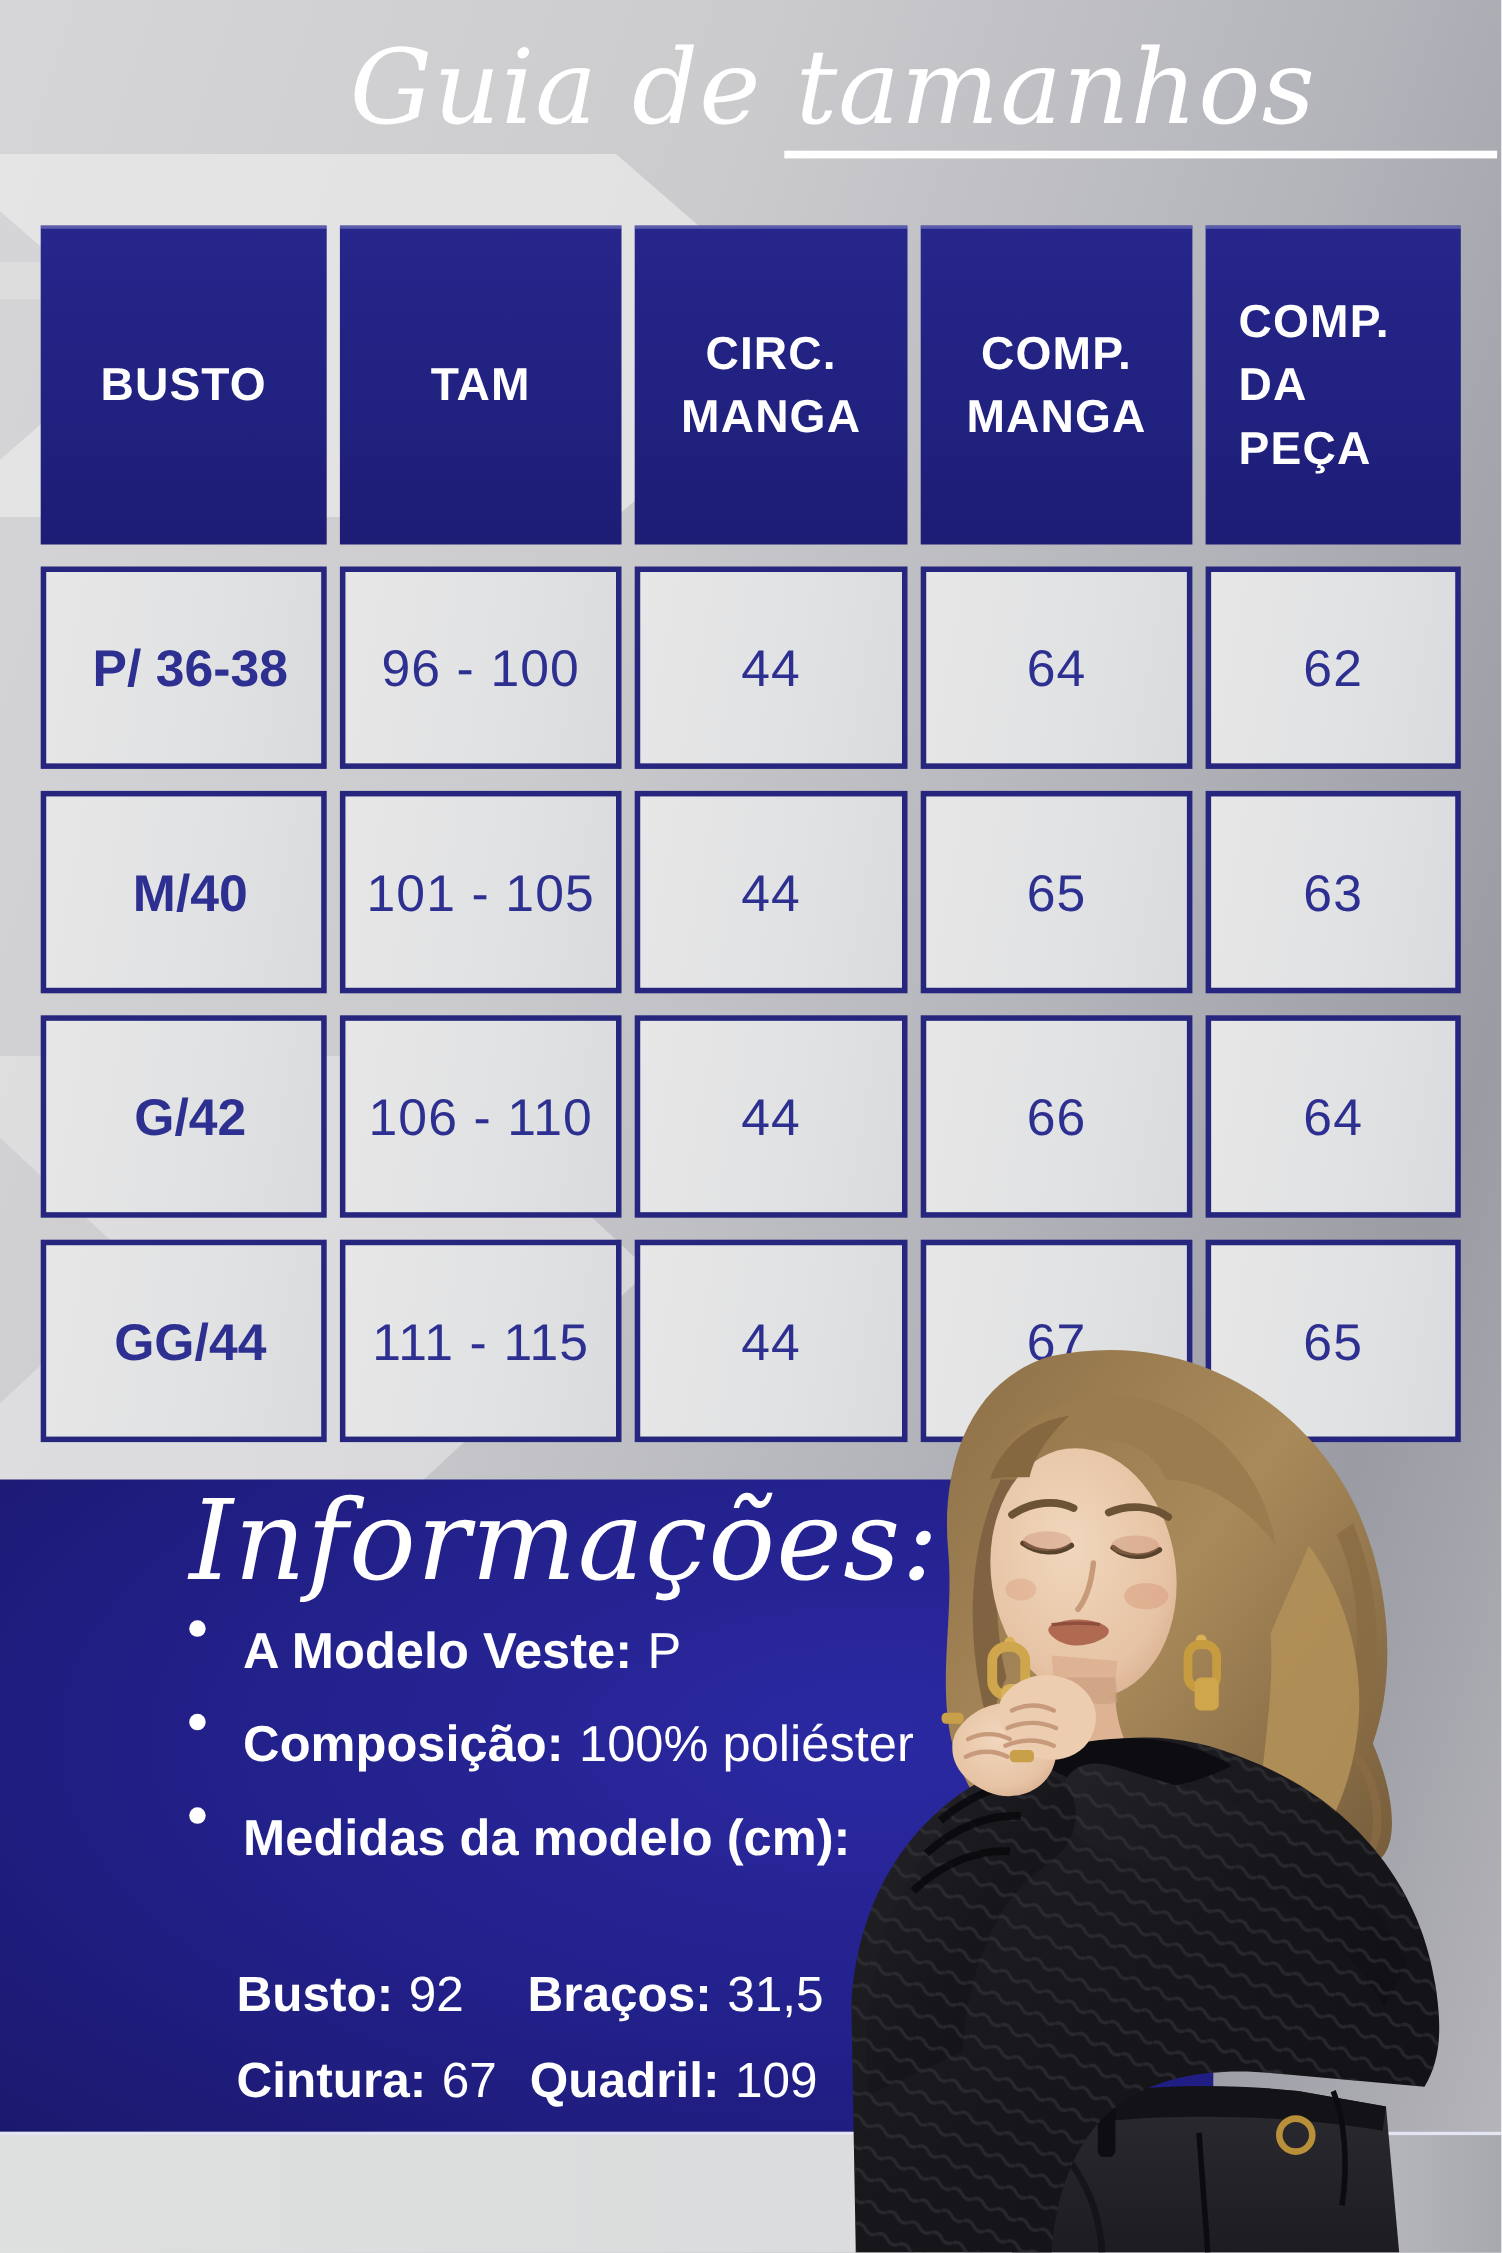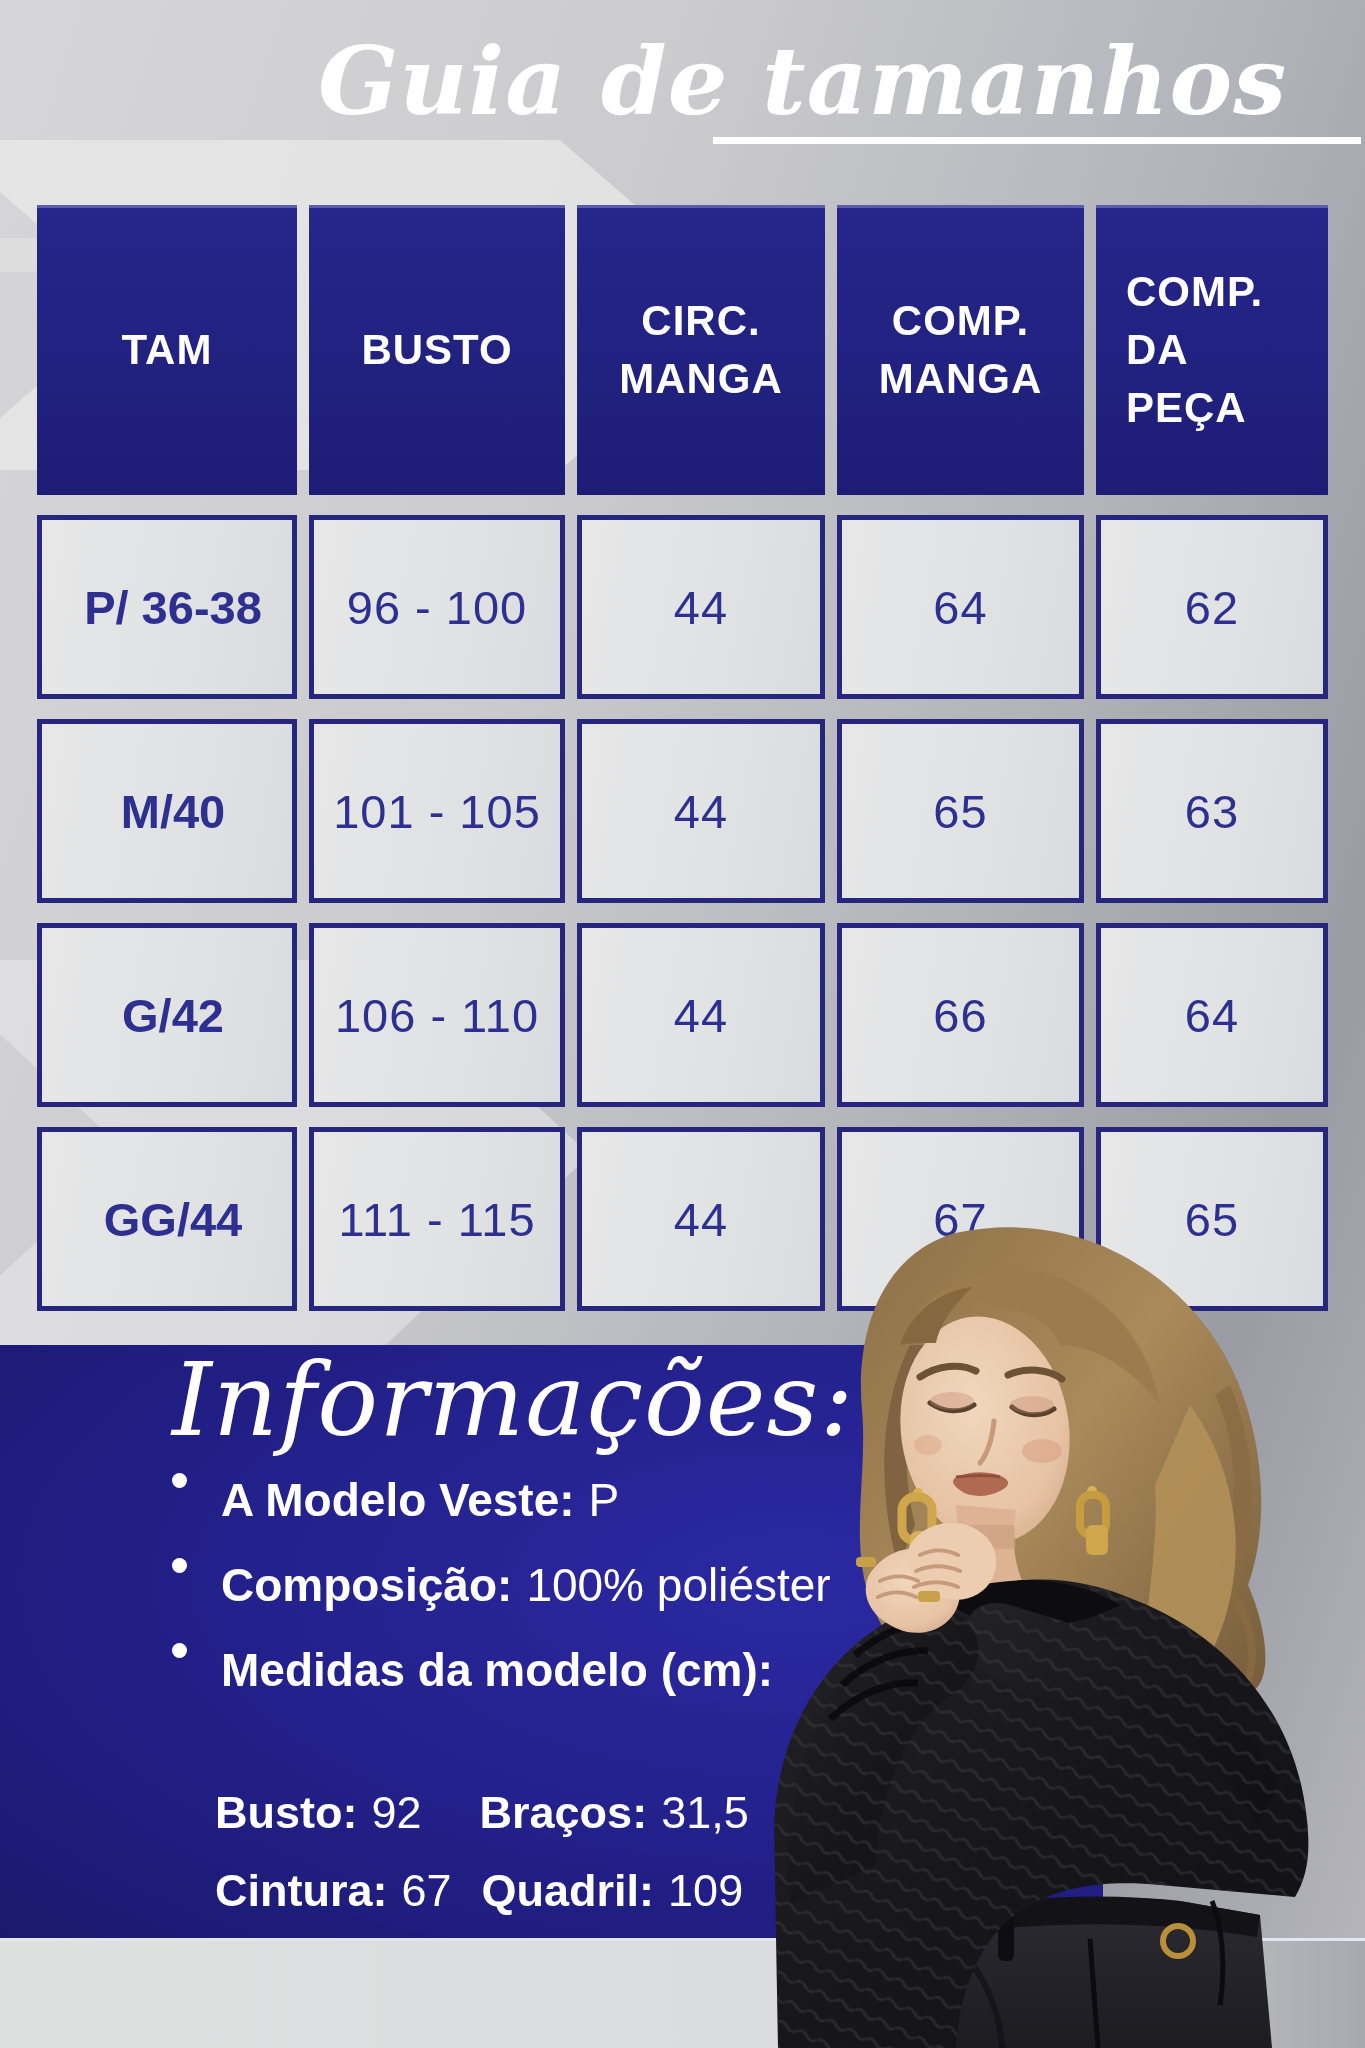--- a/index.html
+++ b/index.html
@@ -3,21 +3,21 @@
 <meta charset="utf-8">
 <style>
   html,body{margin:0;padding:0;}
   body{font-family:"Liberation Sans",sans-serif;}
   .canvas{position:relative;width:1365px;height:2048px;overflow:hidden;
           background:linear-gradient(108deg,#d6d6d8 0%,#cbcbce 35%,#b3b4ba 62%,#9a9ba3 82%,#b7b7bc 100%);}
   
   .chevron{position:absolute;z-index:1;}
   
   .title{position:absolute;z-index:2;left:318px;top:26px;width:730px;text-align:center;
-         font-family:"DejaVu Serif",serif;font-style:italic;font-weight:700;
+         font-family:"DejaVu Serif",serif;font-style:italic;font-weight:400;
          font-size:94px;color:#ffffff;letter-spacing:1px;white-space:nowrap;}
   .title-underline{position:absolute;z-index:2;left:713px;top:137px;width:648px;height:7px;background:#ffffff;}
   
   .size-table{position:absolute;z-index:2;left:37px;top:205px;display:grid;
               grid-template-columns:260px 256px 248px 247px 232px;
               grid-template-rows:290px 184px 184px 184px 184px;
               column-gap:12px;row-gap:20px;}
   .hcell{background:linear-gradient(180deg,#26268c 0%,#1d1d76 100%);color:#ffffff;
          font-weight:700;font-size:42px;letter-spacing:1px;line-height:1.38;
          display:flex;align-items:center;justify-content:center;text-align:center;
@@ -63,22 +63,22 @@
   </svg>
   <svg class="chevron" style="left:-80px;top:960px;" width="680" height="390" viewBox="0 0 680 390">
     <polygon points="0,0 460,0 670,195 460,390 0,390 210,195" fill="#e6e6e8" opacity="0.6"></polygon>
   </svg>
   <div class="chevron" style="left:0;top:238px;width:120px;height:34px;background:#dededf;opacity:.8;"></div>
 
   <div class="title">Guia de tamanhos</div>
   <div class="title-underline"></div>
 
   <div class="size-table">
+    <div class="hcell">BUSTO</div>
     <div class="hcell">TAM</div>
-    <div class="hcell">BUSTO</div>
     <div class="hcell">CIRC.
 MANGA</div>
     <div class="hcell">COMP.
 MANGA</div>
     <div class="hcell left">COMP.
 DA
 PEÇA</div>
 
     <div class="dcell rowlabel">P/ 36-38</div>
     <div class="dcell">96 - 100</div>

